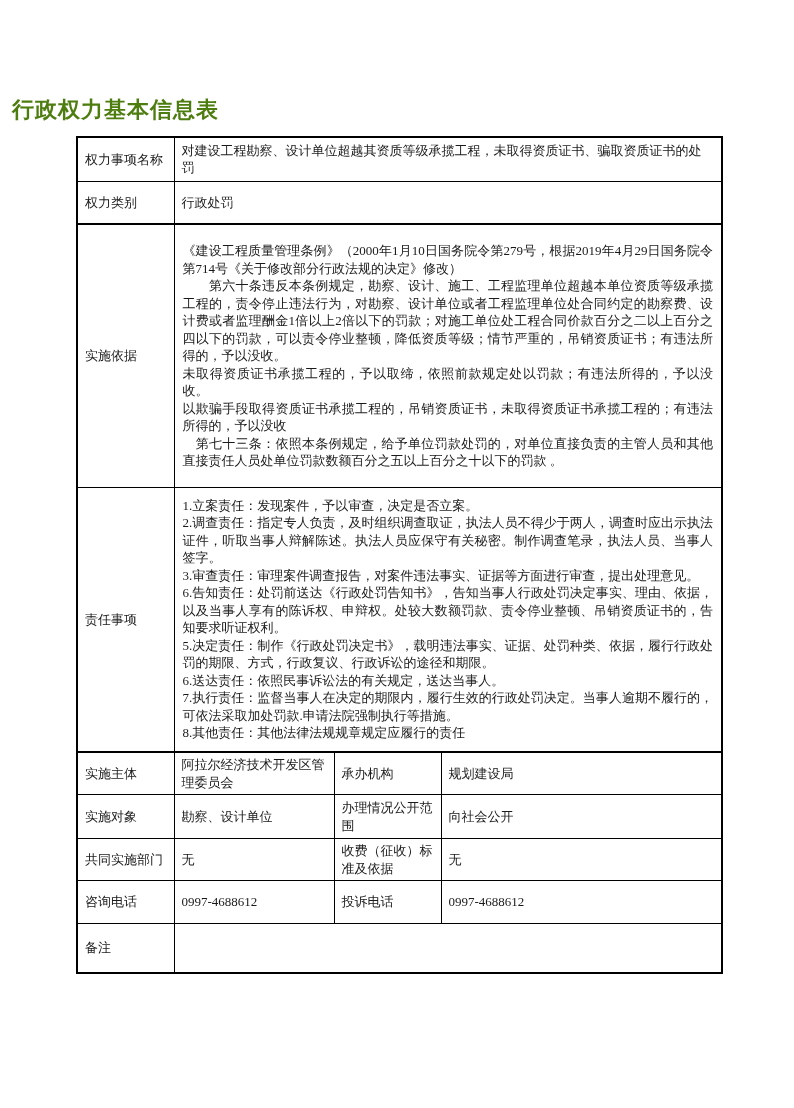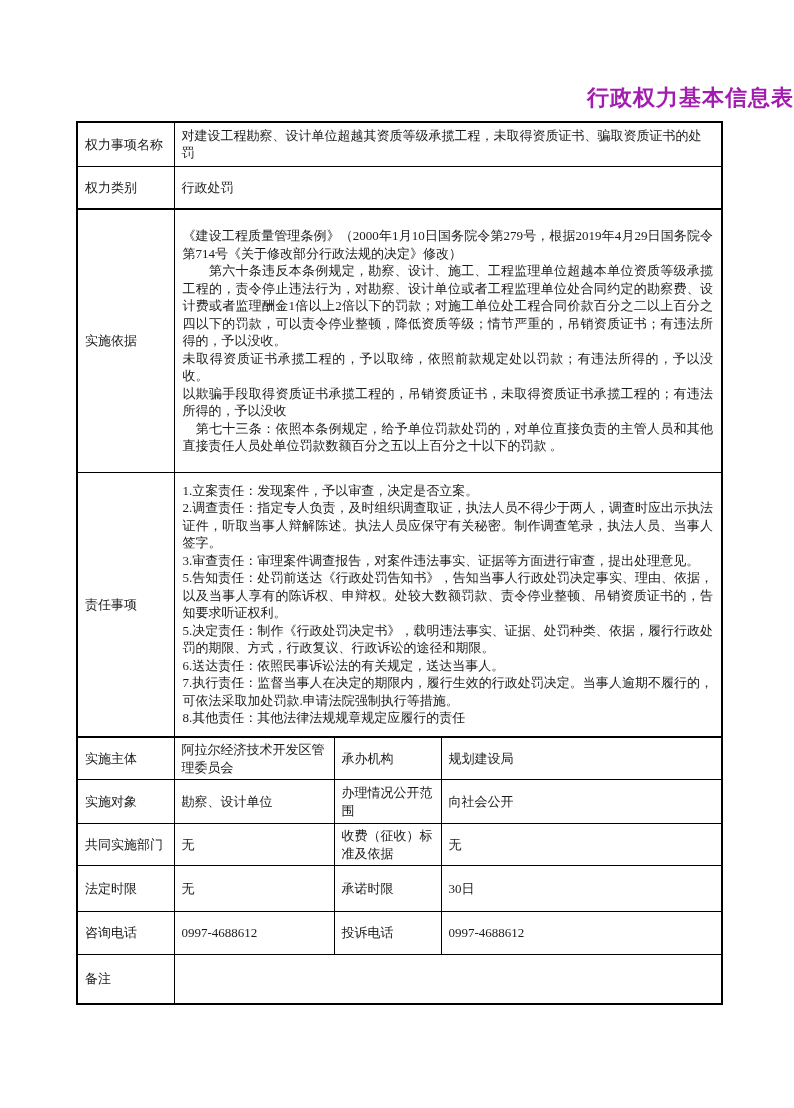--- a/index.html
+++ b/index.html
@@ -15,27 +15,27 @@
     color: #1a1a1a;
   }
   .page {
     position: relative;
     width: 794px;
     height: 1108px;
     box-sizing: border-box;
     padding-top: 84px;
   }
   .doc-title {
-    margin: 0;
-    text-align: right;
+    margin: 12px;
+    text-align: left;
     font-size: 22px;
     line-height: 28px;
     font-weight: bold;
     letter-spacing: 1px;
-    color: #a21caf;
+    color: #4d7c0f;
   }
   table.info-table {
     border-collapse: collapse;
     table-layout: fixed;
     width: 645px;
     margin: 9px 0 0 76px;
     border: 2px solid #000000;
   }
   col.c1 { width: 97px;  }
   col.c2 { width: 160px; }
@@ -101,21 +101,21 @@
           <p>　第七十三条：依照本条例规定，给予单位罚款处罚的，对单位直接负责的主管人员和其他直接责任人员处单位罚款数额百分之五以上百分之十以下的罚款 。</p>
         </td>
       </tr>
 
       <tr class="r4">
         <td class="label">责任事项</td>
         <td class="textblock" colspan="3">
           <p>1.立案责任：发现案件，予以审查，决定是否立案。</p>
           <p>2.调查责任：指定专人负责，及时组织调查取证，执法人员不得少于两人，调查时应出示执法证件，听取当事人辩解陈述。执法人员应保守有关秘密。制作调查笔录，执法人员、当事人签字。</p>
           <p>3.审查责任：审理案件调查报告，对案件违法事实、证据等方面进行审查，提出处理意见。</p>
-          <p>5.告知责任：处罚前送达《行政处罚告知书》，告知当事人行政处罚决定事实、理由、依据，以及当事人享有的陈诉权、申辩权。处较大数额罚款、责令停业整顿、吊销资质证书的，告知要求听证权利。</p>
+          <p>6.告知责任：处罚前送达《行政处罚告知书》，告知当事人行政处罚决定事实、理由、依据，以及当事人享有的陈诉权、申辩权。处较大数额罚款、责令停业整顿、吊销资质证书的，告知要求听证权利。</p>
           <p>5.决定责任：制作《行政处罚决定书》，载明违法事实、证据、处罚种类、依据，履行行政处罚的期限、方式，行政复议、行政诉讼的途径和期限。</p>
           <p>6.送达责任：依照民事诉讼法的有关规定，送达当事人。</p>
           <p>7.执行责任：监督当事人在决定的期限内，履行生效的行政处罚决定。当事人逾期不履行的，可依法采取加处罚款.申请法院强制执行等措施。</p>
           <p>8.其他责任：其他法律法规规章规定应履行的责任</p>
         </td>
       </tr>
 
       <tr class="r5">
         <td class="label">实施主体</td>
         <td class="center">阿拉尔经济技术开发区管理委员会</td>
@@ -130,26 +130,20 @@
         <td class="center">向社会公开</td>
       </tr>
 
       <tr class="r7">
         <td class="label">共同实施部门</td>
         <td class="center">无</td>
         <td class="label">收费（征收）标准及依据</td>
         <td class="center">无</td>
       </tr>
 
-      <tr class="r8">
-        <td class="label">法定时限</td>
-        <td class="center">无</td>
-        <td class="label">承诺时限</td>
-        <td class="center">30日</td>
-      </tr>
 
       <tr class="r9">
         <td class="label">咨询电话</td>
         <td class="center">0997-4688612</td>
         <td class="label">投诉电话</td>
         <td class="center">0997-4688612</td>
       </tr>
 
       <tr class="r10">
         <td class="label">备注</td>

